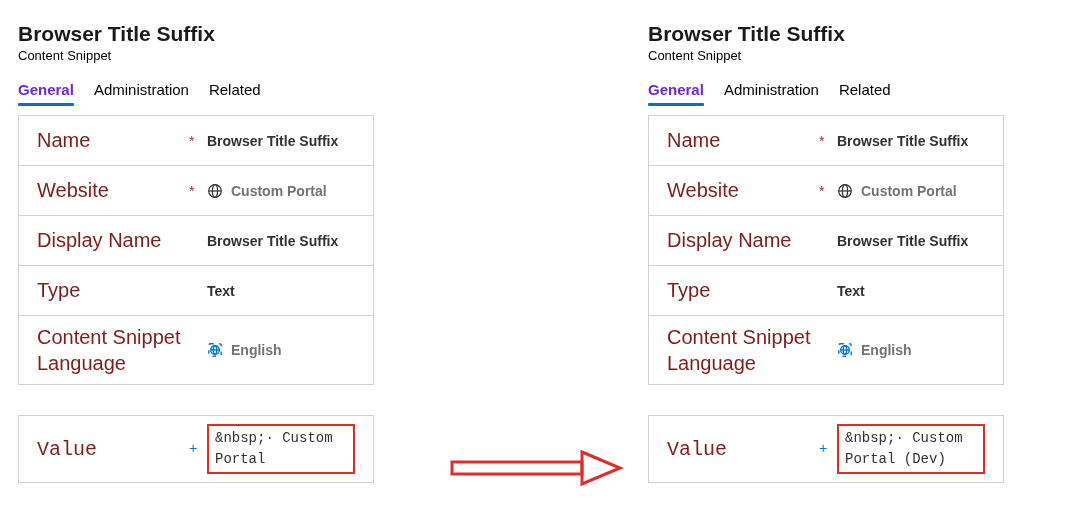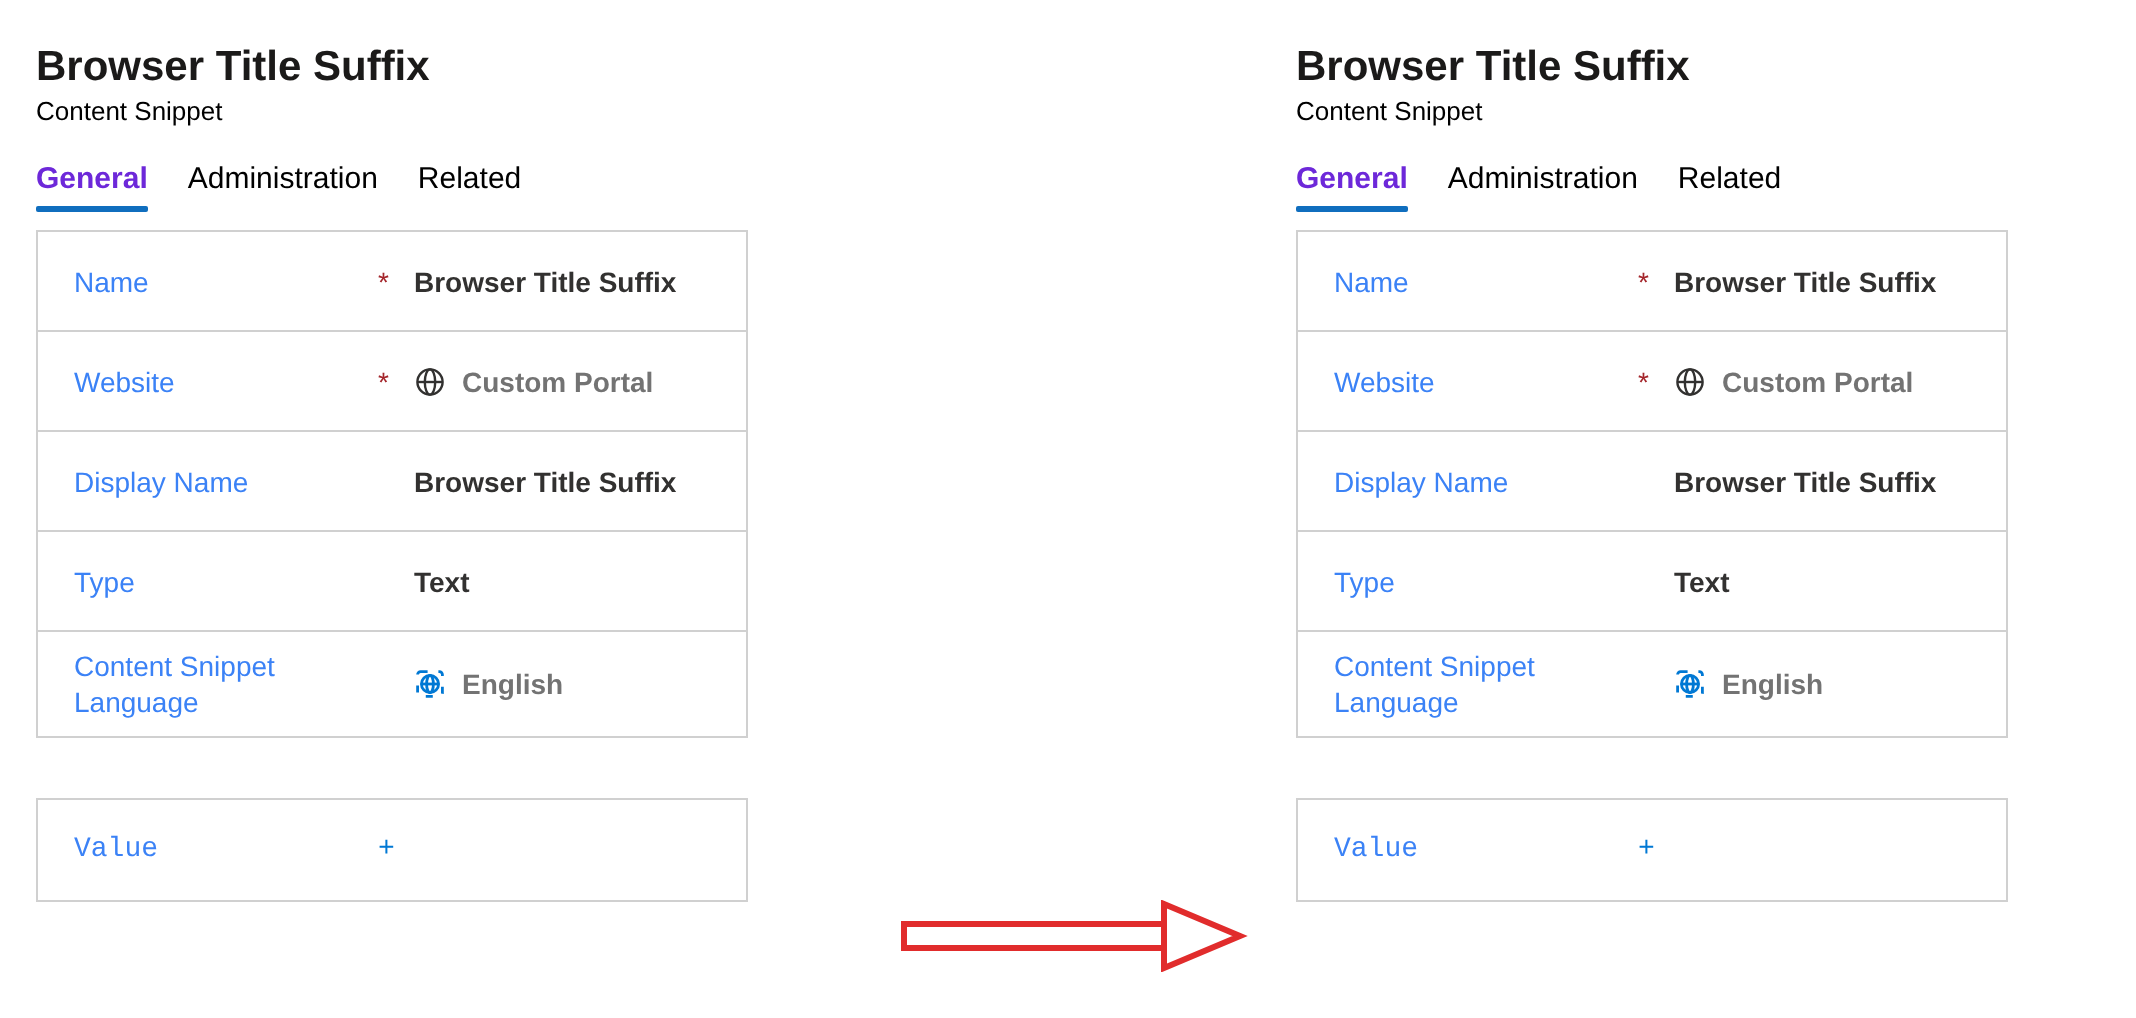--- a/index.html
+++ b/index.html
@@ -67,22 +67,22 @@
   .form-row {
     display: flex;
     align-items: center;
     min-height: 50px;
     border-bottom: 1px solid #d0d0d0;
     padding: 8px 18px;
   }
   .label-cell {
     width: 152px;
     flex-shrink: 0;
-    color: #3b82f6;
-    font-size: 14px;
+    color: #7f1d1d;
+    font-size: 20px;
     display: flex;
     align-items: center;
   }
   .label-cell.multi { line-height: 1.3; }
   .req-cell {
     width: 18px;
     flex-shrink: 0;
     color: #a4262c;
     font-size: 14px;
     text-align: left;
@@ -190,20 +190,23 @@
         </span>
         <span class="link-text">English</span>
       </div>
     </div>
   </div>
 
   <div class="value-section">
     <div class="form-row">
       <div class="label-cell">Value</div>
       <div class="req-cell plus">+</div>
+      <div class="value-cell">
+        <span class="highlight-box">&amp;nbsp;· Custom Portal</span>
+      </div>
     </div>
   </div>
 </div>
 
 <div class="panel right-panel">
   <div class="title">Browser Title Suffix</div>
   <div class="subtitle">Content Snippet</div>
   <div class="tabs">
     <div class="tab active">General</div>
     <div class="tab">Administration</div>
@@ -254,20 +257,23 @@
         </span>
         <span class="link-text">English</span>
       </div>
     </div>
   </div>
 
   <div class="value-section">
     <div class="form-row">
       <div class="label-cell">Value</div>
       <div class="req-cell plus">+</div>
+      <div class="value-cell">
+        <span class="highlight-box">&amp;nbsp;· Custom Portal (Dev)</span>
+      </div>
     </div>
   </div>
 </div>
 
 <div class="arrow-wrap">
   <svg viewBox="0 0 175 36" width="175" height="36">
     <g fill="none" stroke="#e12c2c" stroke-width="3">
       <rect x="2" y="12" width="130" height="12"></rect>
       <path d="M132 2 L170 18 L132 34 Z" fill="none"></path>
     </g>

